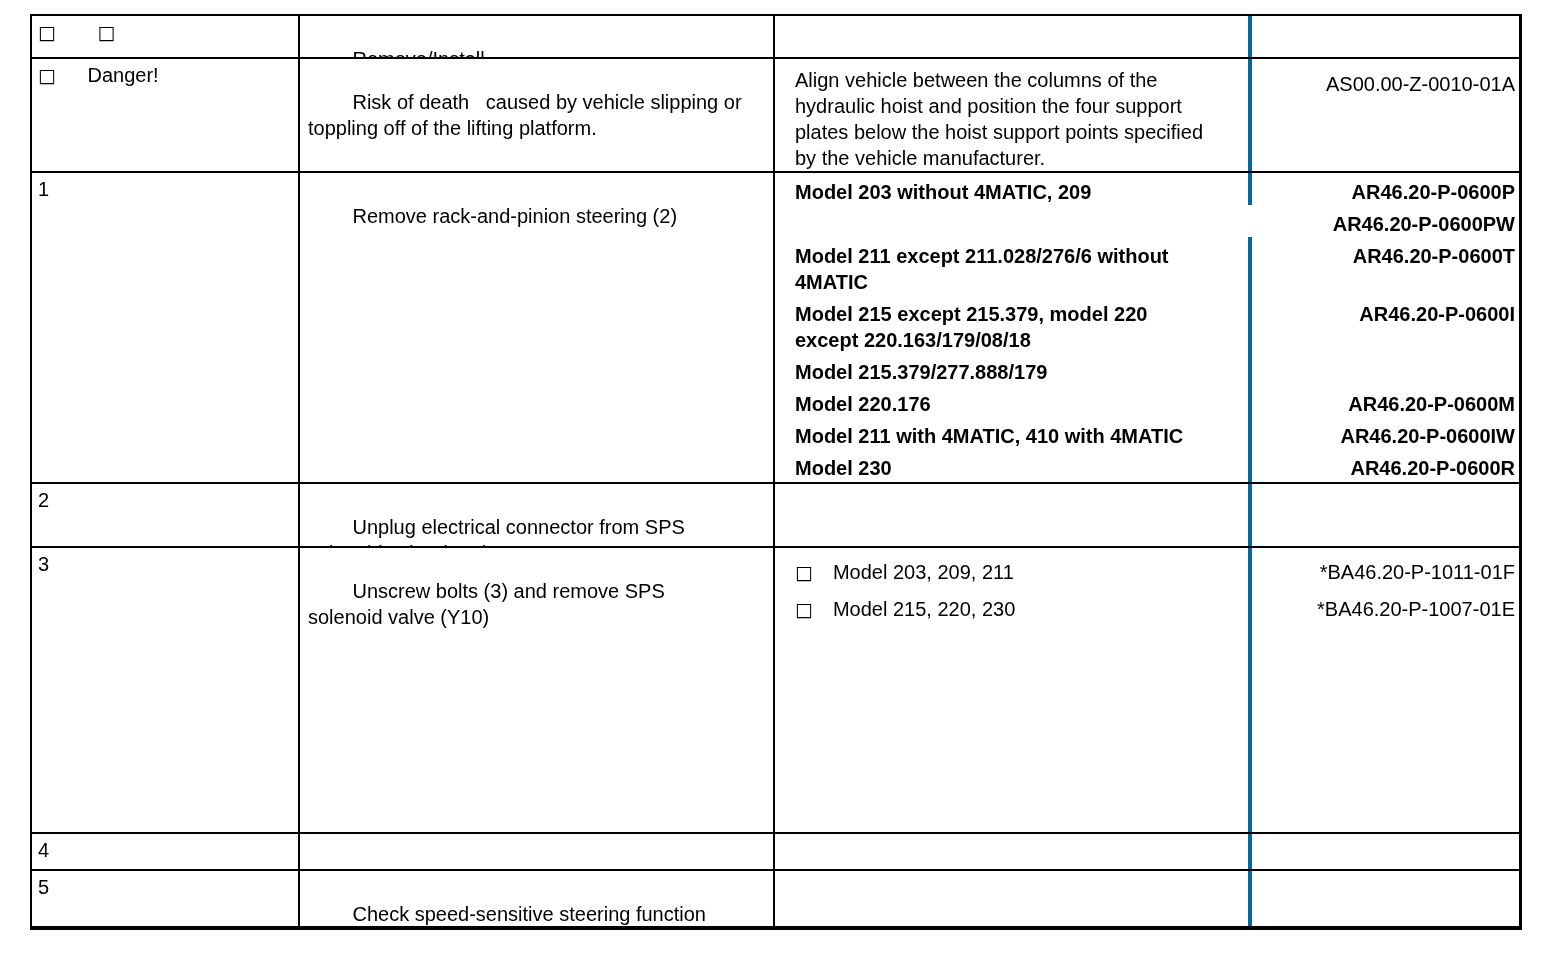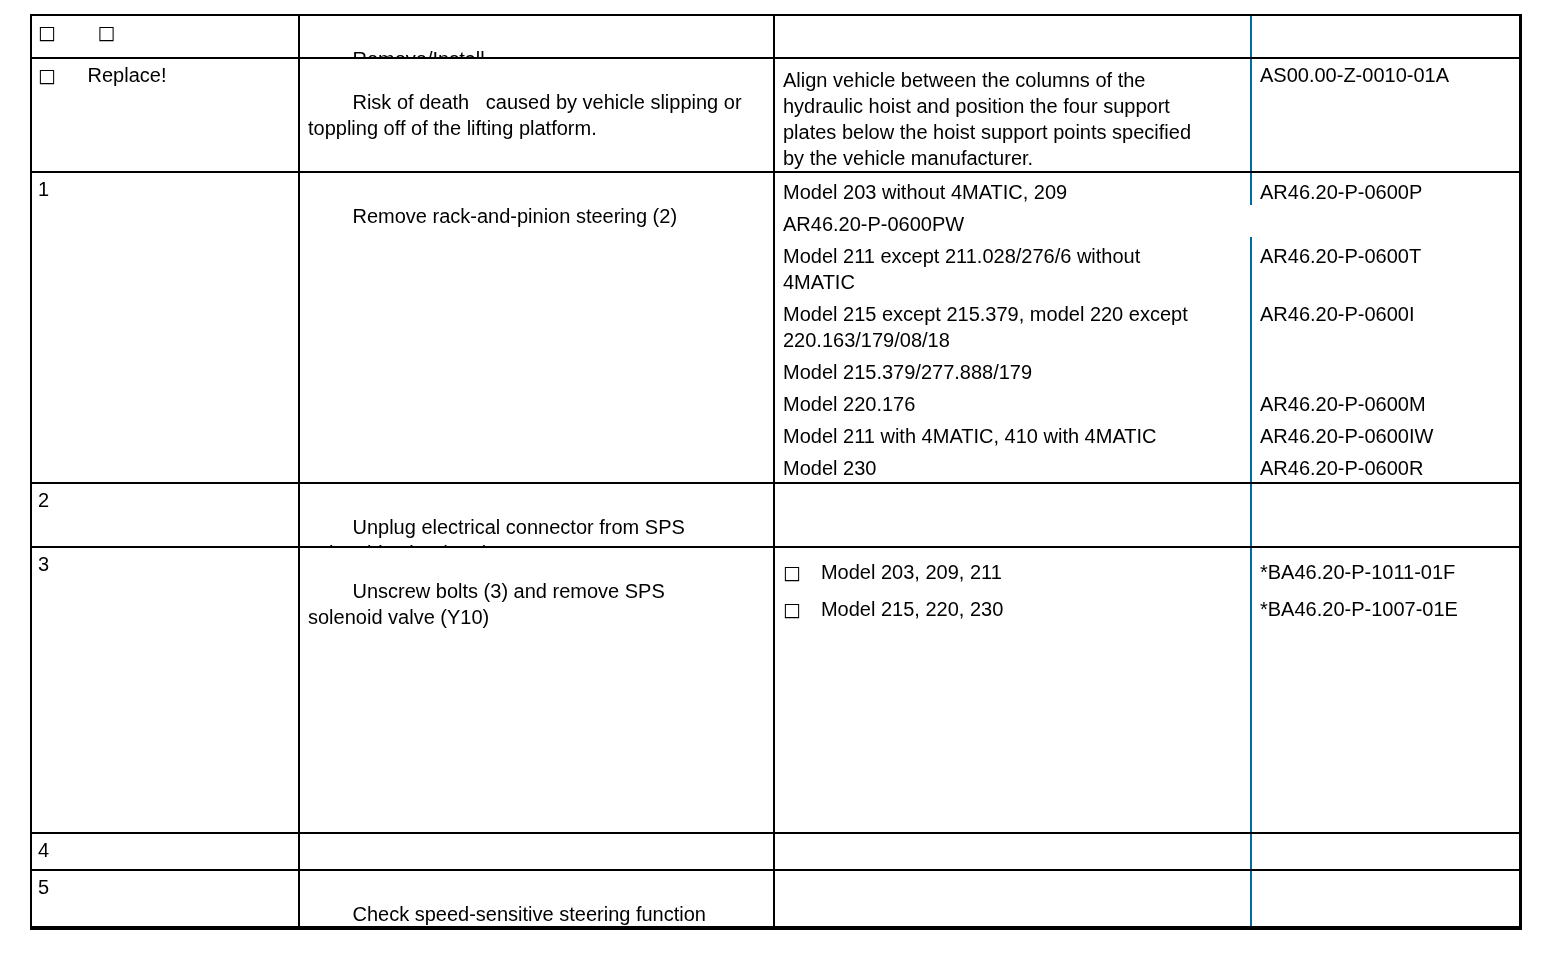--- a/index.html
+++ b/index.html
@@ -55,34 +55,35 @@
   .c34 {
     flex: 1;
     display: flex;
     flex-direction: column;
     overflow: hidden;
   }
   .erow { display: flex; flex: none; }
   .erow .sc3 {
     width: 477px;
     box-sizing: border-box;
-    border-right: 2px solid #0369a1;
-    padding: 8px 42px 0 8px;
+    border-right: 4px solid #0369a1;
+    padding: 8px 42px 0 20px;
     flex: none;
     overflow: hidden;
   }
   .erow .sc4 {
     flex: 1;
-    padding: 3px 4px 0 8px;
+    padding: 12px 4px 0 8px;
     overflow: hidden;
     white-space: nowrap;
+    text-align: right;
   }
   .erow.fill { flex: 1; min-height: 0; }
   .erow.fill .sc3, .erow.fill .sc4 { padding-top: 0; }
-  .c34.tight .erow .sc3, .c34.tight .erow .sc4 { padding-top: 6px; }
+  .c34.tight .erow .sc3, .c34.tight .erow .sc4 { padding-top: 6px; font-weight: bold; }
   .c34.loose .erow .sc3, .c34.loose .erow .sc4 { padding-top: 11px; }
   .c34.tight .erow.fill .sc3, .c34.tight .erow.fill .sc4,
   .c34.loose .erow.fill .sc3, .c34.loose .erow.fill .sc4 { padding-top: 0; }
   .box {
     font-family: "DejaVu Sans", sans-serif;
     font-size: 19px;
   }
   .box.hdr2 { margin-left: 36px; }
   .box.danger-gap { margin-right: 26px; }
   .box.bullet { margin-right: 20px; }
@@ -105,21 +106,21 @@
         <div class="erow fill">
           <div class="sc3"></div>
           <div class="sc4"></div>
         </div>
       </div>
     </div>
 
     <div class="row" style="height:114px">
       <div class="c1">
         <span class="box danger-gap">□</span>
-        <span>Replace!</span>
+        <span>Danger!</span>
       </div>
       <div class="c2">
         <span>Risk of death   caused by vehicle slipping or toppling off of the lifting platform.</span>
       </div>
       <div class="c34">
         <div class="erow">
           <div class="sc3">
             <span>Align vehicle between the columns of the hydraulic hoist and position the four support plates below the hoist support points specified by the vehicle manufacturer.</span>
           </div>
           <div class="sc4">

